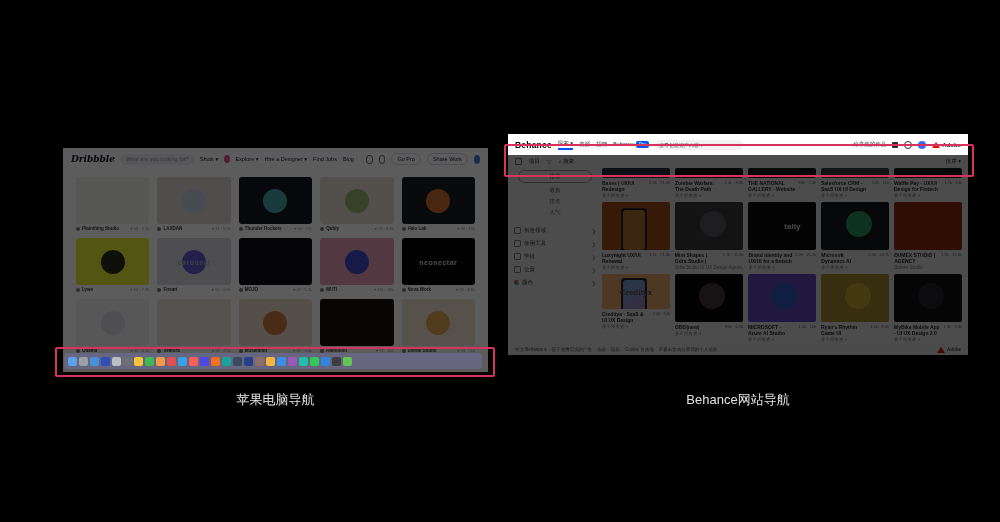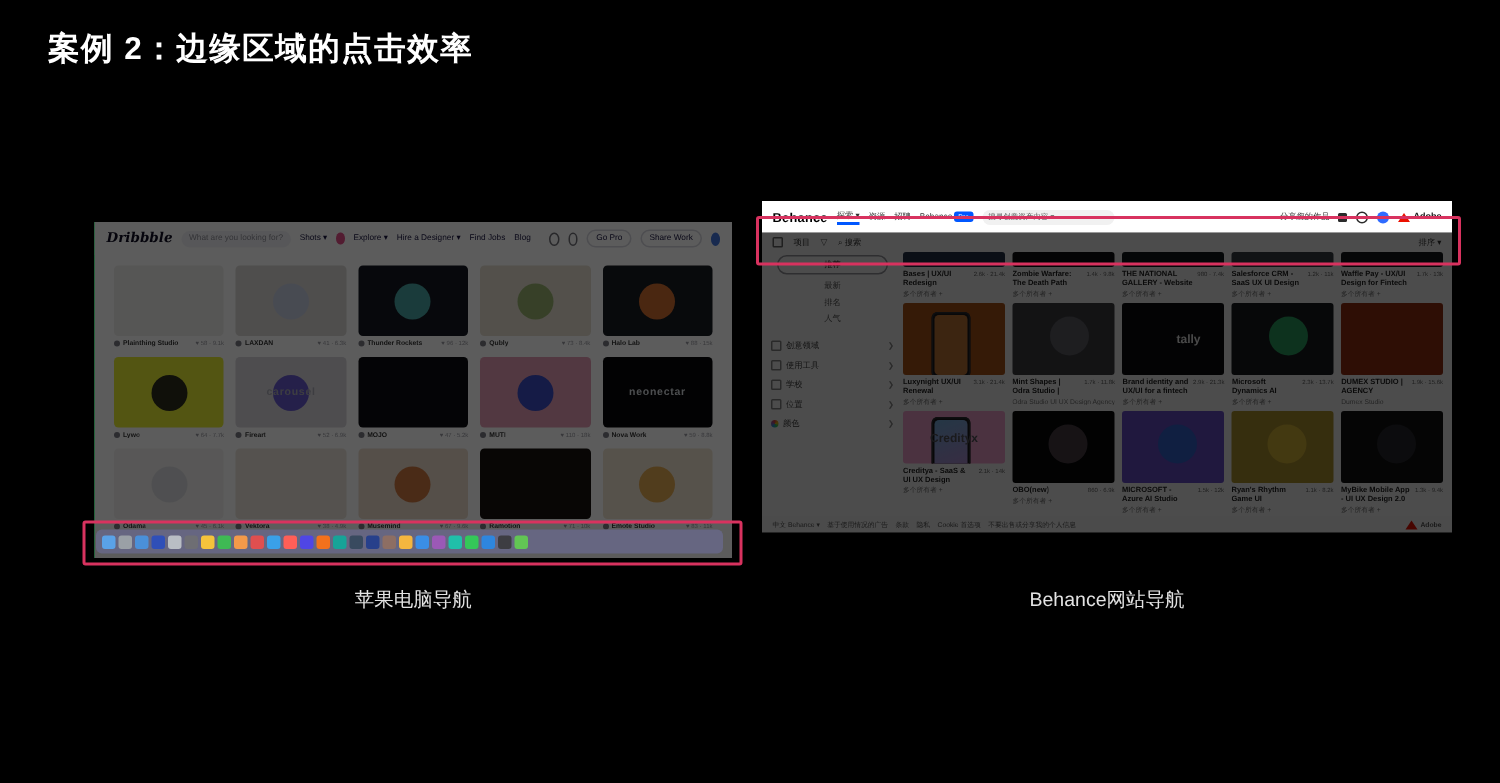--- a/index.html
+++ b/index.html
@@ -89,21 +89,20 @@
   .hl-nav{left:504px;top:144px;width:466px;height:29px;}
 
   .cap-left{left:63px;width:425px;}
   .cap-right{left:508px;width:460px;}
 </style>
 </head>
 <body>
 
 <div class="slide">
 
-  <div class="title">案例 2：边缘区域的点击效率</div>
 
   <div class="fig fig-left">
     <div class="dr-page">
       <div class="dr-header">
         <span class="dr-logo">Dribbble</span>
         <span class="dr-search">What are you looking for?</span>
         <span class="dr-nav">Shots ▾</span>
         <span class="dr-pinkdot"></span>
         <span class="dr-nav">Explore ▾</span>
         <span class="dr-nav">Hire a Designer ▾</span>
@@ -445,21 +444,21 @@
                 <div class="bh-thumb" style="height: 48px; background: rgb(153, 47, 16);"></div>
                 <div class="bh-tt">
                   <div class="bh-ttl">DUMEX STUDIO | AGENCY WEBSITE</div>
                   <div class="bh-sts">1.9k · 15.6k</div>
                 </div>
                 <div class="bh-own">Dumex Studio</div>
               </div>
             </div>
             <div class="bh-row">
               <div class="bh-card">
-                <div class="bh-thumb" style="height: 35px; background: #f9a8d4;">
+                <div class="bh-thumb" style="height: 35px; background: #fdba74;">
                   <div class="bh-phone">
                     <i style="background: linear-gradient(160deg, rgb(122, 182, 232), rgb(201, 139, 217));"></i>
                   </div>
                   <div class="bh-lab" style="color: rgb(86, 86, 94);">Credityx</div>
                 </div>
                 <div class="bh-tt">
                   <div class="bh-ttl">Creditya - SaaS &amp; UI UX Design</div>
                   <div class="bh-sts">2.1k · 14k</div>
                 </div>
                 <div class="bh-own">多个所有者 +</div>

